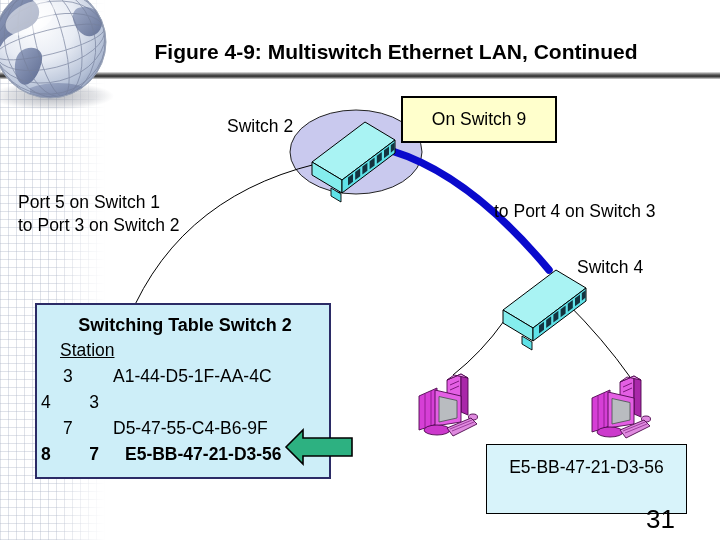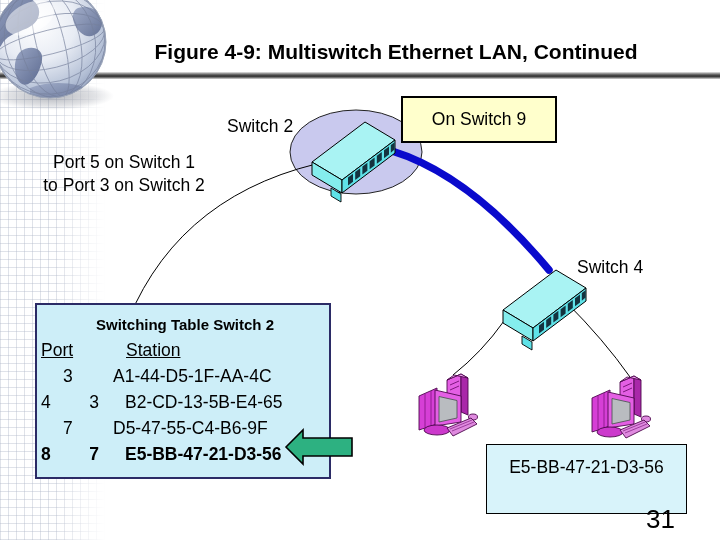--- a/index.html
+++ b/index.html
@@ -19,32 +19,32 @@
     position:absolute;left:96px;top:40px;width:600px;z-index:5;
     font-size:21px;font-weight:bold;text-align:center;letter-spacing:0;
   }
   .title-rule{
     position:absolute;left:0;top:72px;width:720px;height:7px;z-index:1;
     background:linear-gradient(180deg,#e9e9e9 0%,#9a9a9a 20%,#4a4a4a 45%,#343434 62%,#8d8d8d 85%,#dcdcdc 100%);
   }
   .globe{position:absolute;left:0;top:0;z-index:4;}
   svg.diagram{position:absolute;left:0;top:0;z-index:1;}
   .lbl{position:absolute;z-index:2;font-size:17.5px;white-space:nowrap;}
-  .lbl.center{text-align:center;white-space:normal;line-height:22.5px;}
+  .lbl.center{white-space:normal;line-height:22.5px;margin-top:40px;}
   .callout-yellow{
     position:absolute;left:401px;top:96px;width:152px;height:43px;z-index:2;
     background:#ffffcc;border:2px solid #000;
     display:flex;align-items:center;justify-content:center;font-size:17.5px;
   }
   .swtable{
     position:absolute;left:35px;top:303px;width:288px;height:164px;z-index:2;
     background:#cdeef8;border:2px solid #2b2b66;
     font-size:17.5px;padding:8px 0 0 4px;box-sizing:content-box;
   }
-  .swtable .ttl{font-weight:bold;text-align:center;line-height:24px;font-size:15px;}
+  .swtable .ttl{font-weight:bold;text-align:center;line-height:24px;font-size:18px;}
   .trow{display:flex;line-height:26px;}
   .thead .hp{width:66px;}
   .thead .hs{margin-left:19px;}
   .u{text-decoration:underline;}
   .c1{width:22px;}
   .c2{width:40px;text-align:left;}
   .two .c2{text-align:right;padding-right:4px;box-sizing:border-box;}
   .cs{padding-left:10px;text-align:center;}
   .two .cs{padding-left:22px;}
   .emph{font-weight:bold;}
@@ -166,39 +166,38 @@
 
   <div class="lbl" style="left:218px;top:116px;margin-left:9px;">Switch 2</div>
   <div class="callout-yellow">
     <span>On Switch 9</span>
   </div>
   <div class="lbl center" style="left:18px;top:151px;width:212px;">
     <div>Port 5 on Switch 1</div>
     <div>to Port 3 on Switch 2</div>
   </div>
   <div class="lbl center" style="left:494px;top:160px;width:222px;">
+    <div>to Port 4 on Switch 3</div>
   </div>
   <div class="lbl" style="left:61px;top:254px;margin-top:47px;">Switch 1</div>
   <div class="lbl" style="left:577px;top:257px;">Switch 4</div>
 
   <div class="swtable">
     <div class="ttl">Switching Table Switch 2</div>
     <div class="trow thead">
-      <span class="hp"><span class="u">Port</span></span>
       <span class="hs"><span class="u">Station</span></span>
     </div>
     <div class="trow">
       <span class="c1"></span>
       <span class="c2">3</span>
       <span class="cs">A1-44-D5-1F-AA-4C</span>
     </div>
     <div class="trow two">
       <span class="c1">4</span>
       <span class="c2">3</span>
-      <span class="cs">B2-CD-13-5B-E4-65</span>
     </div>
     <div class="trow">
       <span class="c1"></span>
       <span class="c2">7</span>
       <span class="cs">D5-47-55-C4-B6-9F</span>
     </div>
     <div class="trow two emph">
       <span class="c1">8</span>
       <span class="c2">7</span>
       <span class="cs">E5-BB-47-21-D3-56</span>

